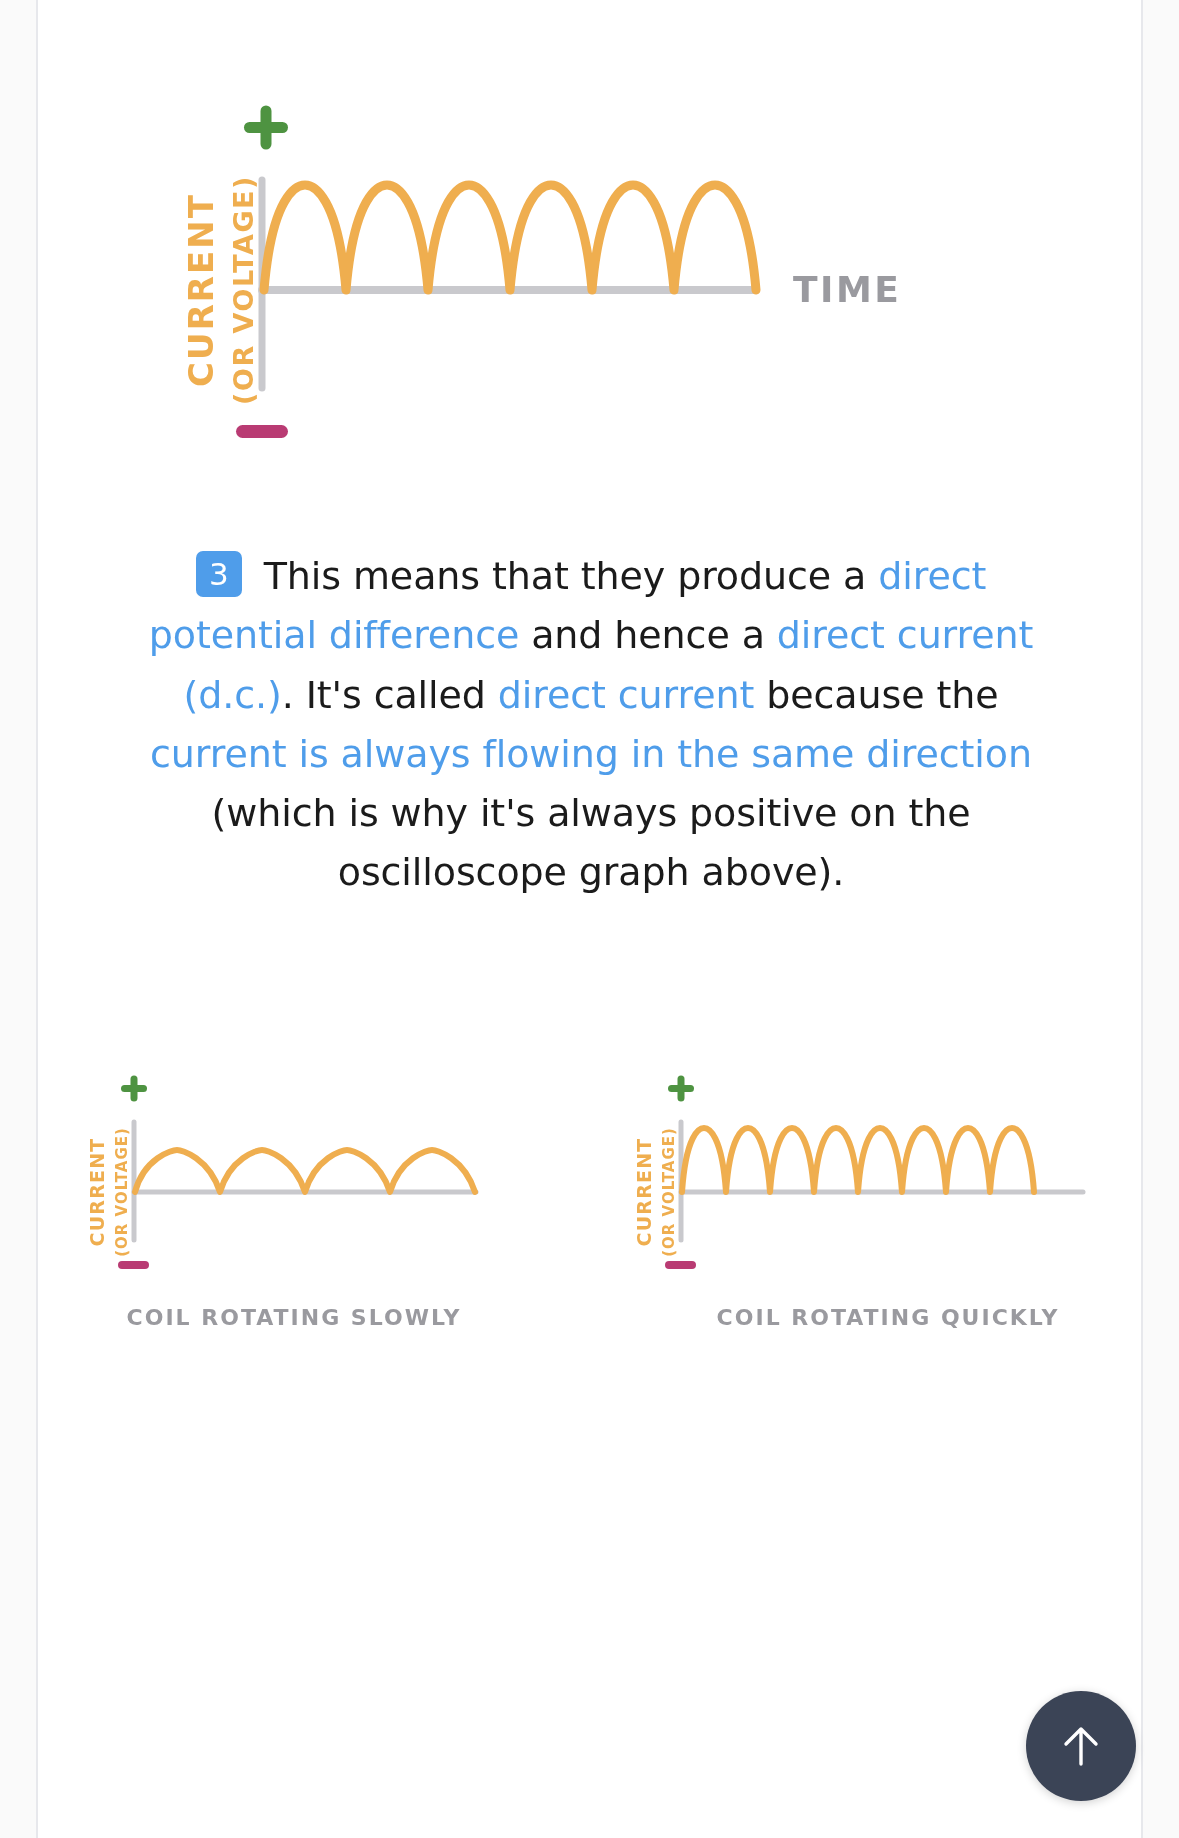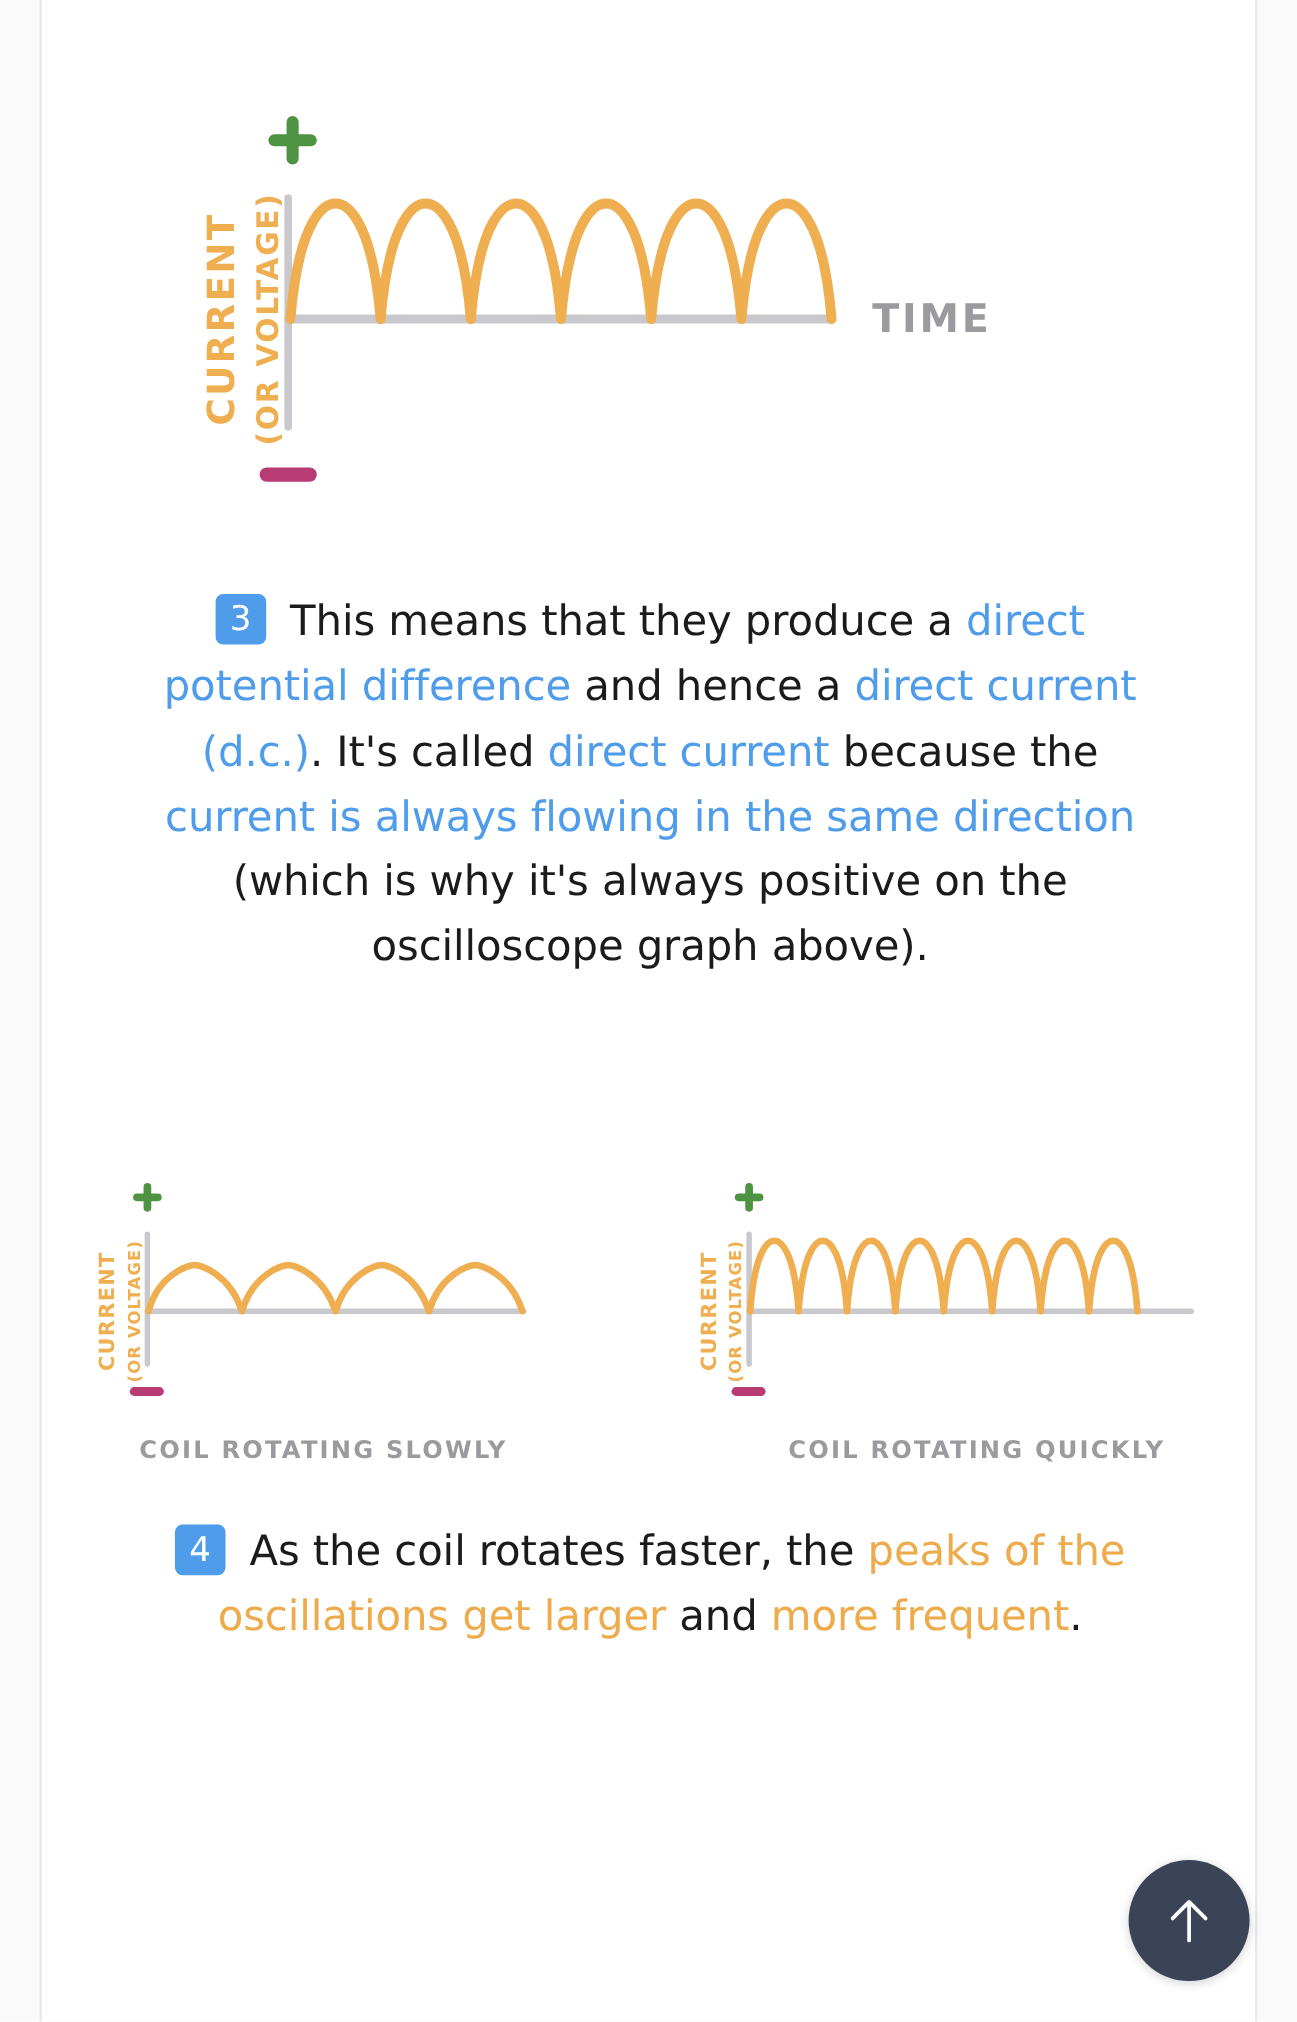--- a/index.html
+++ b/index.html
@@ -41,20 +41,21 @@
   
   .para {
     position: absolute;
     box-sizing: border-box;
     text-align: center;
     color: #1b1b1b;
     font-size: 38px;
     line-height: 1.56;
     letter-spacing: -0.1px;
     font-family: "DejaVu Sans", sans-serif;
+    margin-top: 12px;
   }
   .para .num-badge {
     display: inline-block;
     background: #4f9dea;
     color: #ffffff;
     width: 46px;
     height: 46px;
     line-height: 46px;
     border-radius: 7px;
     text-align: center;
@@ -200,23 +201,20 @@
                    C 396 95, 409 88, 414 88 C 419 88, 432 95, 436 152" fill="none" stroke="#efae4f" stroke-width="6" stroke-linecap="round" stroke-linejoin="round"></path>
 
           <text x="53" y="152" fill="#efae4f" font-size="19" font-weight="bold" font-family="DejaVu Sans, sans-serif" letter-spacing="1.2" text-anchor="middle" transform="rotate(-90 53 152)">CURRENT</text>
           <text x="76" y="152" fill="#efae4f" font-size="15" font-weight="bold" font-family="DejaVu Sans, sans-serif" letter-spacing="1" text-anchor="middle" transform="rotate(-90 76 152)">(OR VOLTAGE)</text>
 
           <text x="290" y="285" fill="#9a9a9f" font-size="22" font-weight="bold" font-family="DejaVu Sans, sans-serif" letter-spacing="2" text-anchor="middle">COIL ROTATING QUICKLY</text>
         </svg>
       </div>
     </div>
 
-    <div class="para" style="left:78px; top:1381px; width:950px;">
-      <span class="num-badge">4</span><span>As the coil rotates faster, the </span><span class="hl-amber">peaks of the oscillations get larger</span><span> and </span><span class="hl-amber">more frequent</span><span>.</span>
-    </div>
 
   </div>
 
   <button id="scroll-top-fab" aria-label="scroll-to-top">
     <svg width="56" height="56" viewBox="0 0 56 56" xmlns="http://www.w3.org/2000/svg">
       <path d="M 28 46 L 28 11 M 28 11 L 13 26 M 28 11 L 43 26" stroke="#ffffff" stroke-width="3.4" fill="none" stroke-linecap="round" stroke-linejoin="round"></path>
     </svg>
   </button>
 </div>
 

